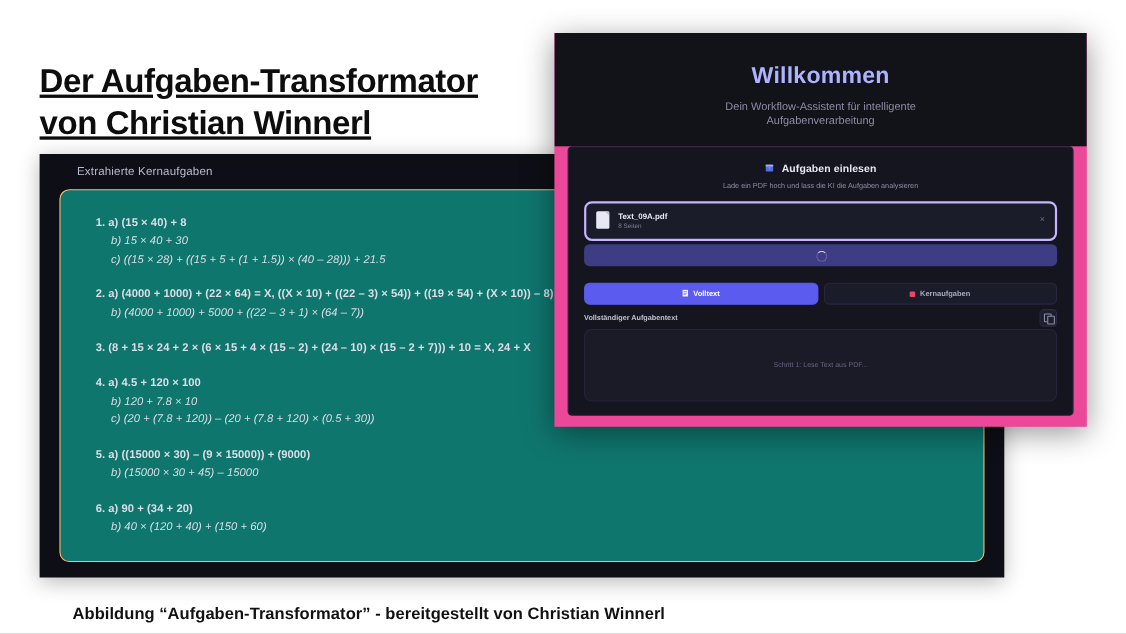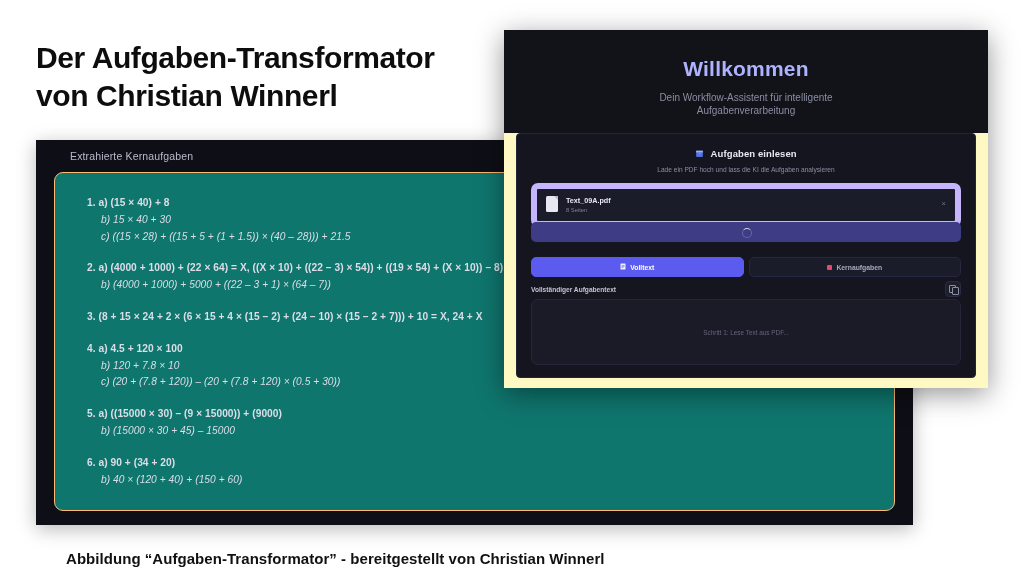--- a/index.html
+++ b/index.html
@@ -13,28 +13,29 @@
     position: relative;
     overflow: hidden;
     font-family: "Liberation Sans", sans-serif;
     -webkit-font-smoothing: antialiased;
   }
 
   
   .slide-title {
     position: absolute;
     left: 36px;
-    top: 39px;
+    top: 56px;
     width: 470px;
     font-size: 30px;
     line-height: 1.26;
     font-weight: 700;
     color: #0d0d0d;
     letter-spacing: -0.4px;
     white-space: pre-line;
+    text-decoration: underline;
   }
 
   
   .slide-caption {
     position: absolute;
     left: 66px;
     top: 550px;
     font-size: 15px;
     font-weight: 700;
     color: #111111;
@@ -90,21 +91,21 @@
   .task-line.lead { font-weight: 700; }
   .task-line.sub { padding-left: 14px; font-style: italic; }
 
   
   .app-window {
     position: absolute;
     left: 504px;
     top: 30px;
     width: 484px;
     height: 358px;
-    background: #fef9c3;
+    background: #ec4899;
     box-shadow: 0 6px 26px rgba(0,0,0,0.42);
     overflow: hidden;
   }
   .app-hero {
     position: absolute;
     left: 0; right: 0; top: 0;
     height: 103px;
     background: #121219;
   }
   .app-hero-title {
@@ -162,21 +163,21 @@
   }
 
   
   .file-row {
     position: absolute;
     left: 14px;
     right: 14px;
     top: 49px;
     height: 32px;
     background: #1b1c29;
-    border: 6px solid #c4b5fd;
+    border: 2px solid #c4b5fd;
     border-radius: 7px;
   }
   .file-icon {
     position: absolute;
     left: 9px;
     top: 7px;
     width: 12px;
     height: 16px;
     background: #e7e8f2;
     border-radius: 1.5px;

